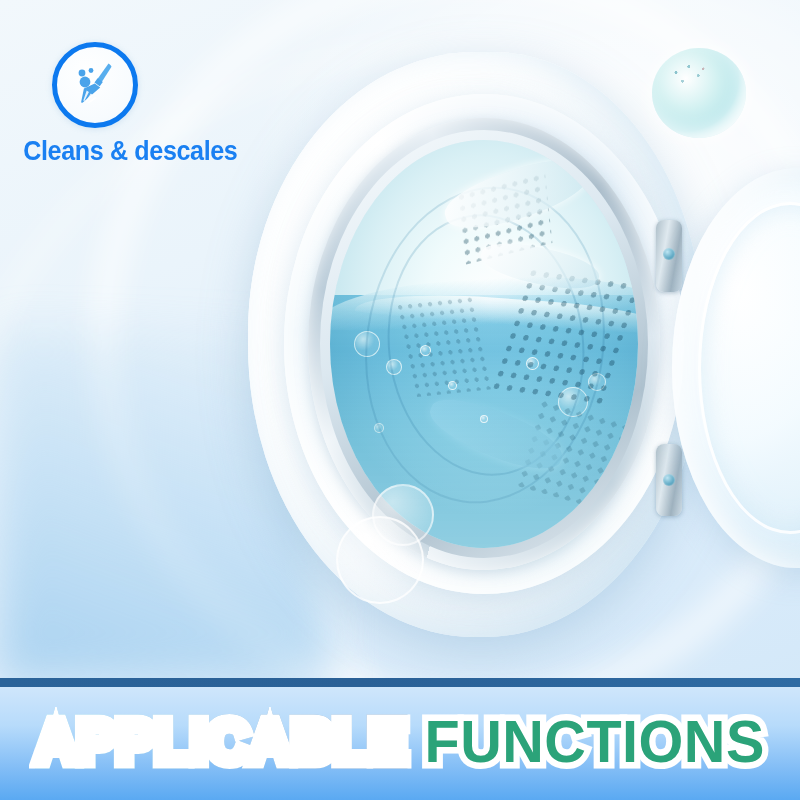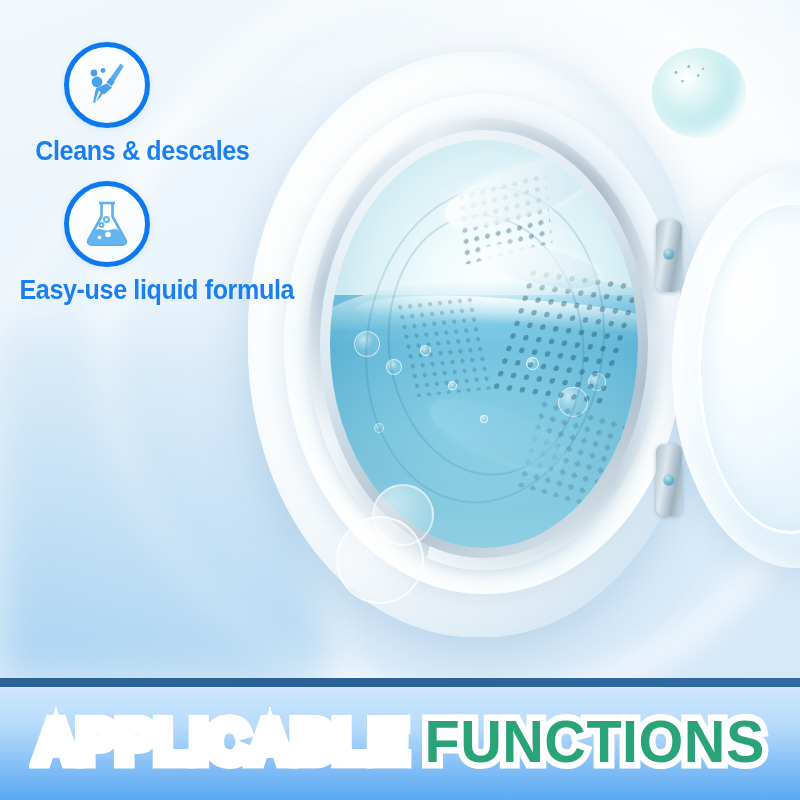--- a/index.html
+++ b/index.html
@@ -198,21 +198,21 @@
   .ghost-bubble {
     position:absolute; border-radius:50%;
     border:2px solid rgba(255,255,255,0.75);
     background:radial-gradient(circle at 32% 28%, rgba(255,255,255,0.55), rgba(255,255,255,0.06));
   }
   .gb1 { left:336px; top:516px; width:88px; height:88px; }
   .gb2 { left:372px; top:484px; width:62px; height:62px; border-color:rgba(255,255,255,0.55); }
 
   
   #features {
-    position:absolute; left:12px; top:30px; width:290px;
+    position:absolute; left:0; top:30px; width:290px;
   }
   .feature { position:relative; margin-bottom:10px; }
   .icon-circle {
     width:86px; height:86px; border-radius:50%;
     border:5px solid #0c79ef;
     background:radial-gradient(circle at 40% 34%, #ffffff 0%, #f7fbfe 70%, #eef6fc 100%);
     margin-left:52px;
     display:flex; align-items:center; justify-content:center;
     box-shadow:0 1px 6px rgba(120,170,210,0.25);
   }
@@ -352,40 +352,20 @@
             <path d="M26.8 25.6l5.4 4-17.4 14.9c-.8.7-1.8.2-1.6-.8l2.7-13.3z" fill="#4aa3ea"></path>
             <path d="M18.7 32.4l2.2 1.6-4.6 9.2-1-.7zM22.8 35.4l2.2 1.6-6.4 7.3-1.1-.8zM27 38.5l2 1.5-8.2 5.4-.9-.8z" fill="#ffffff" opacity="0.85"></path>
           </g>
         </svg>
       </div>
       <div class="feature-label">Cleans &amp; descales</div>
     </div>
 
 
 
-    <div class="feature f4">
-      <div class="icon-circle">
-        <svg width="52" height="54" viewBox="0 0 52 54" aria-hidden="true">
-          <g stroke="#5cb0ef" stroke-width="2.6" fill="none" stroke-linejoin="round">
-            <path d="M18 6h16"></path>
-            <path d="M20.5 6v13.5L7.5 43c-1.2 2.2.3 4.7 2.8 4.7h31.4c2.5 0 4-2.5 2.8-4.7L31.5 19.5V6"></path>
-          </g>
-          <path d="M14.2 33c4.5-2.4 7.8.6 11.6.6 3.8 0 6.8-3.2 11.8-.6l6.1 10.6c.9 1.6-.2 3.4-2 3.4H10.3c-1.8 0-2.9-1.8-2-3.4z" fill="#63b5f1"></path>
-          <g fill="none" stroke="#63b5f1" stroke-width="2">
-            <circle cx="25.5" cy="22.5" r="2.6"></circle>
-            <circle cx="20.5" cy="28" r="1.9"></circle>
-          </g>
-          <g fill="#ffffff">
-            <circle cx="27" cy="37.5" r="2.8"></circle>
-            <circle cx="18.5" cy="40.5" r="1.8"></circle>
-          </g>
-        </svg>
-      </div>
-      <div class="feature-label">Easy-use liquid formula</div>
-    </div>
 
   </div>
 
   <div id="banner">
     <div class="banner-top-strip"></div>
     <div class="banner-body">
       <div class="banner-plate">
         <div class="banner-shadow"></div>
         <div class="banner-title"><span class="word-1">APPLICABLE</span><span>&nbsp;</span><span class="word-2">FUNCTIONS</span></div>
       </div>

